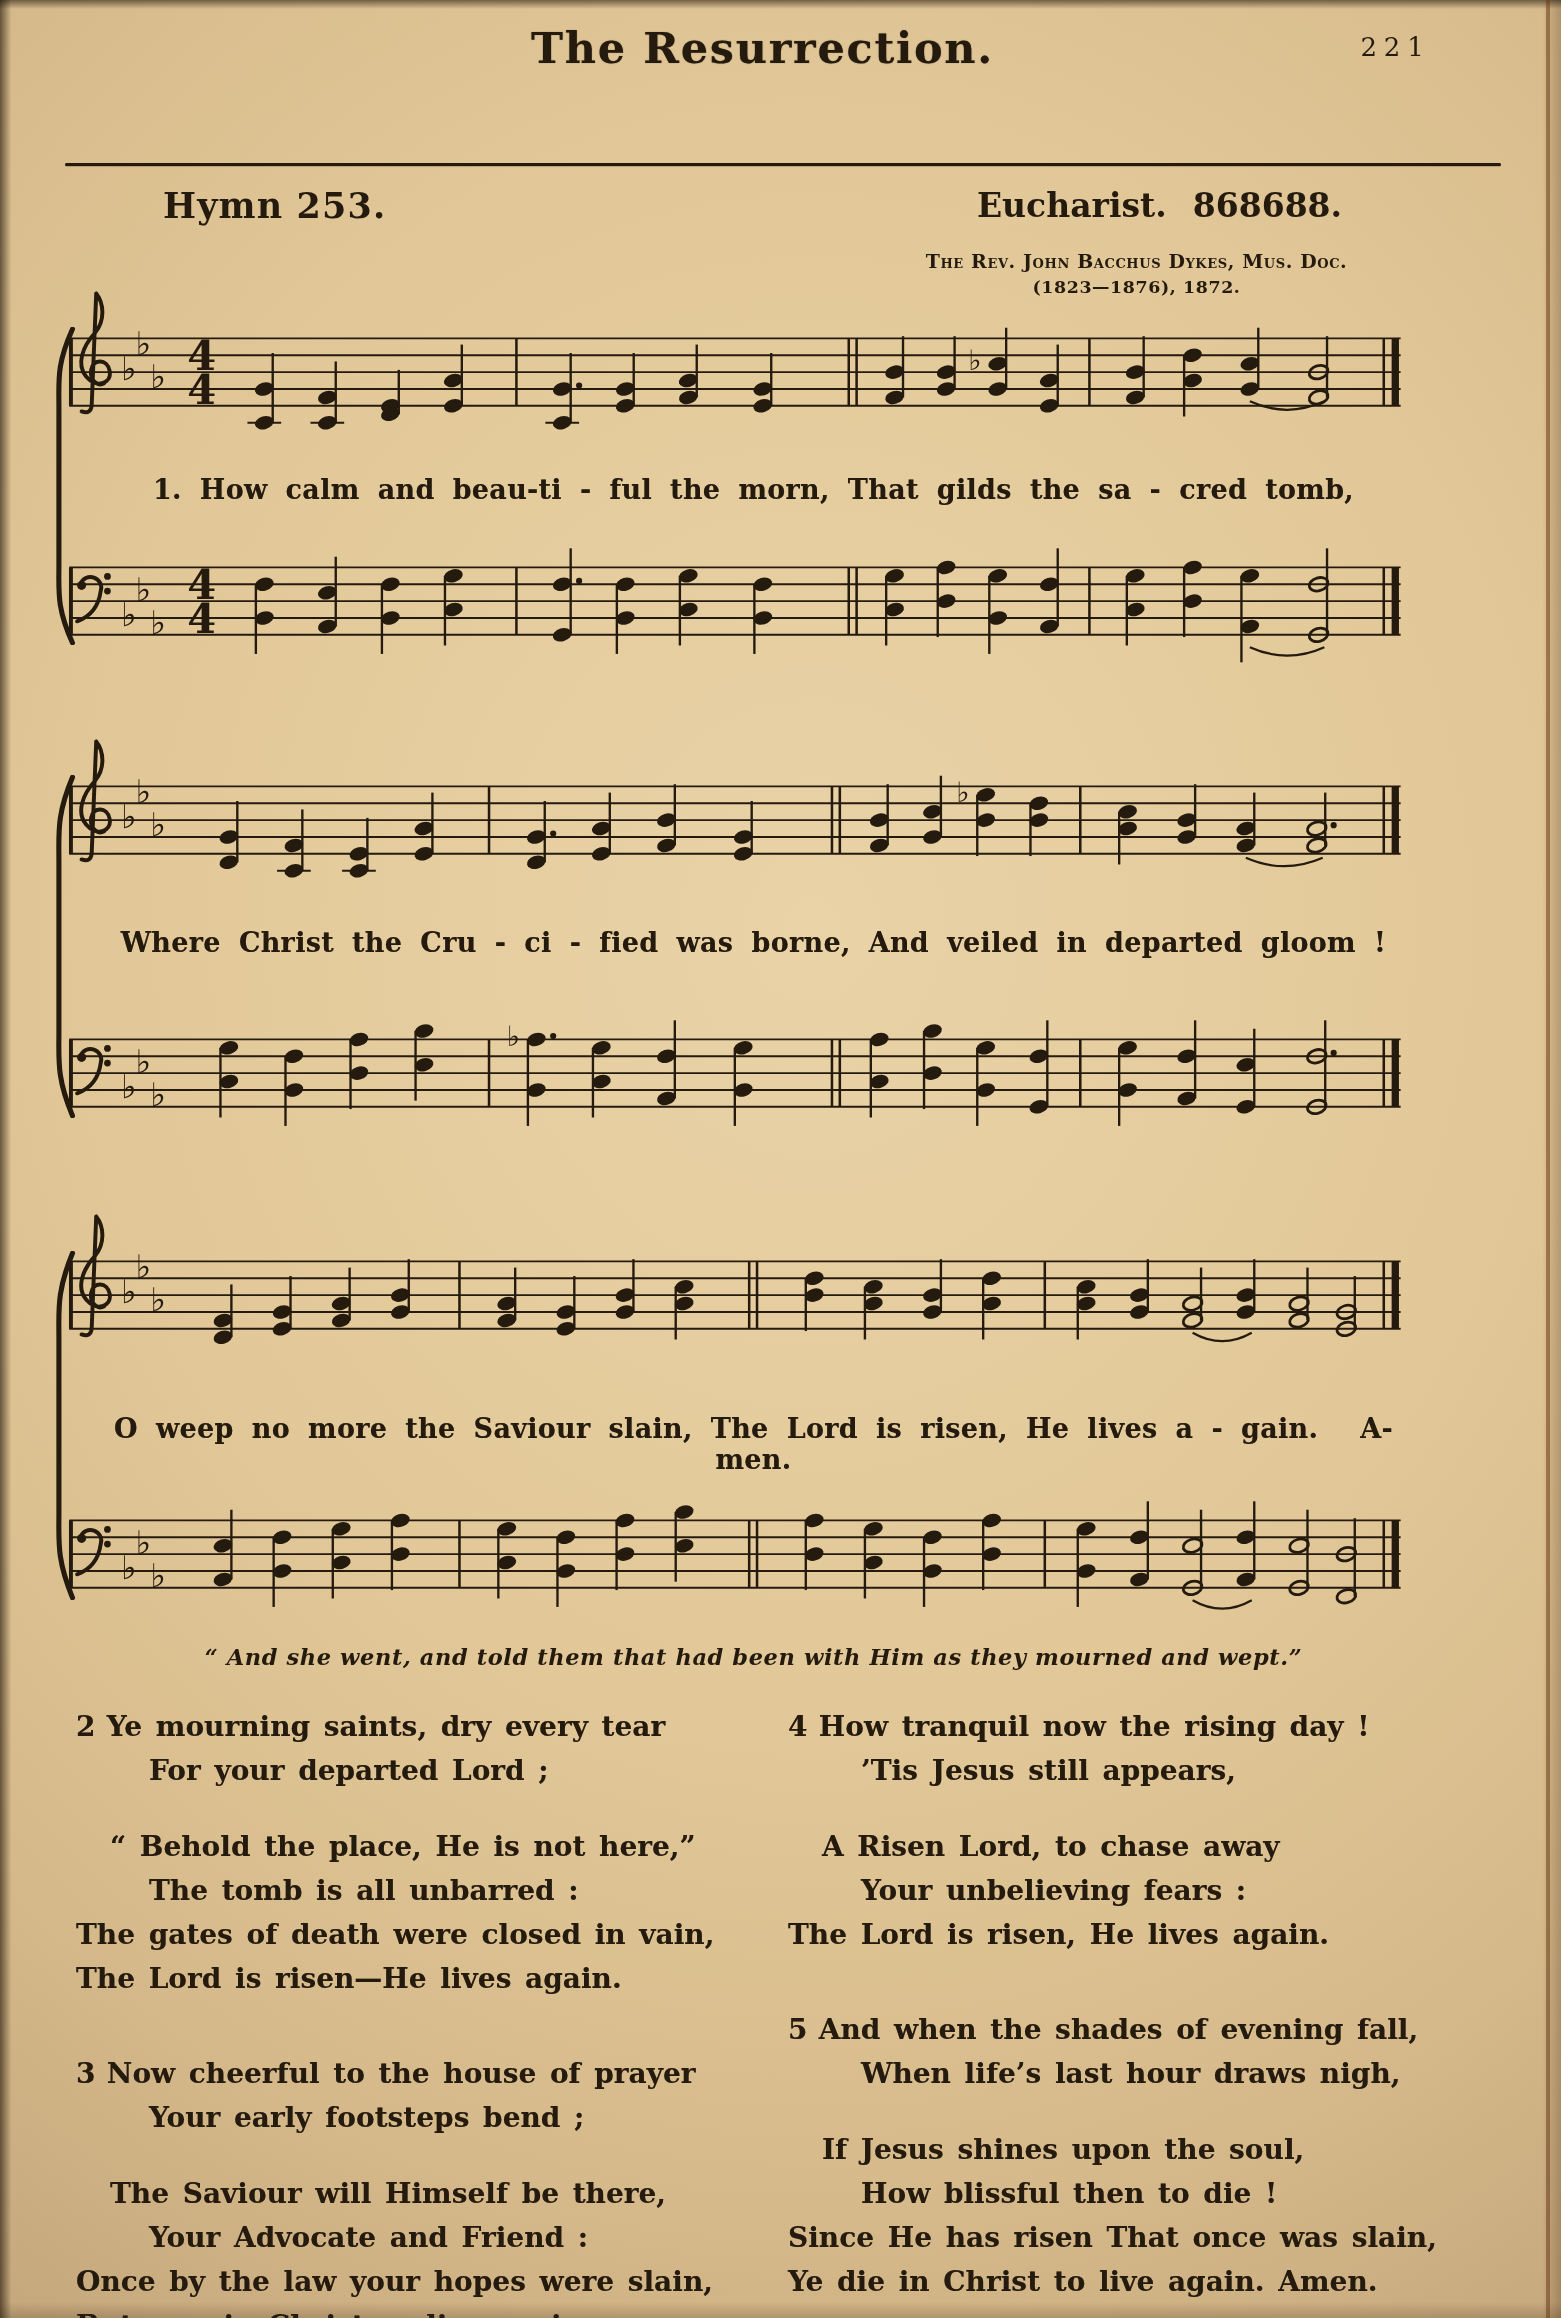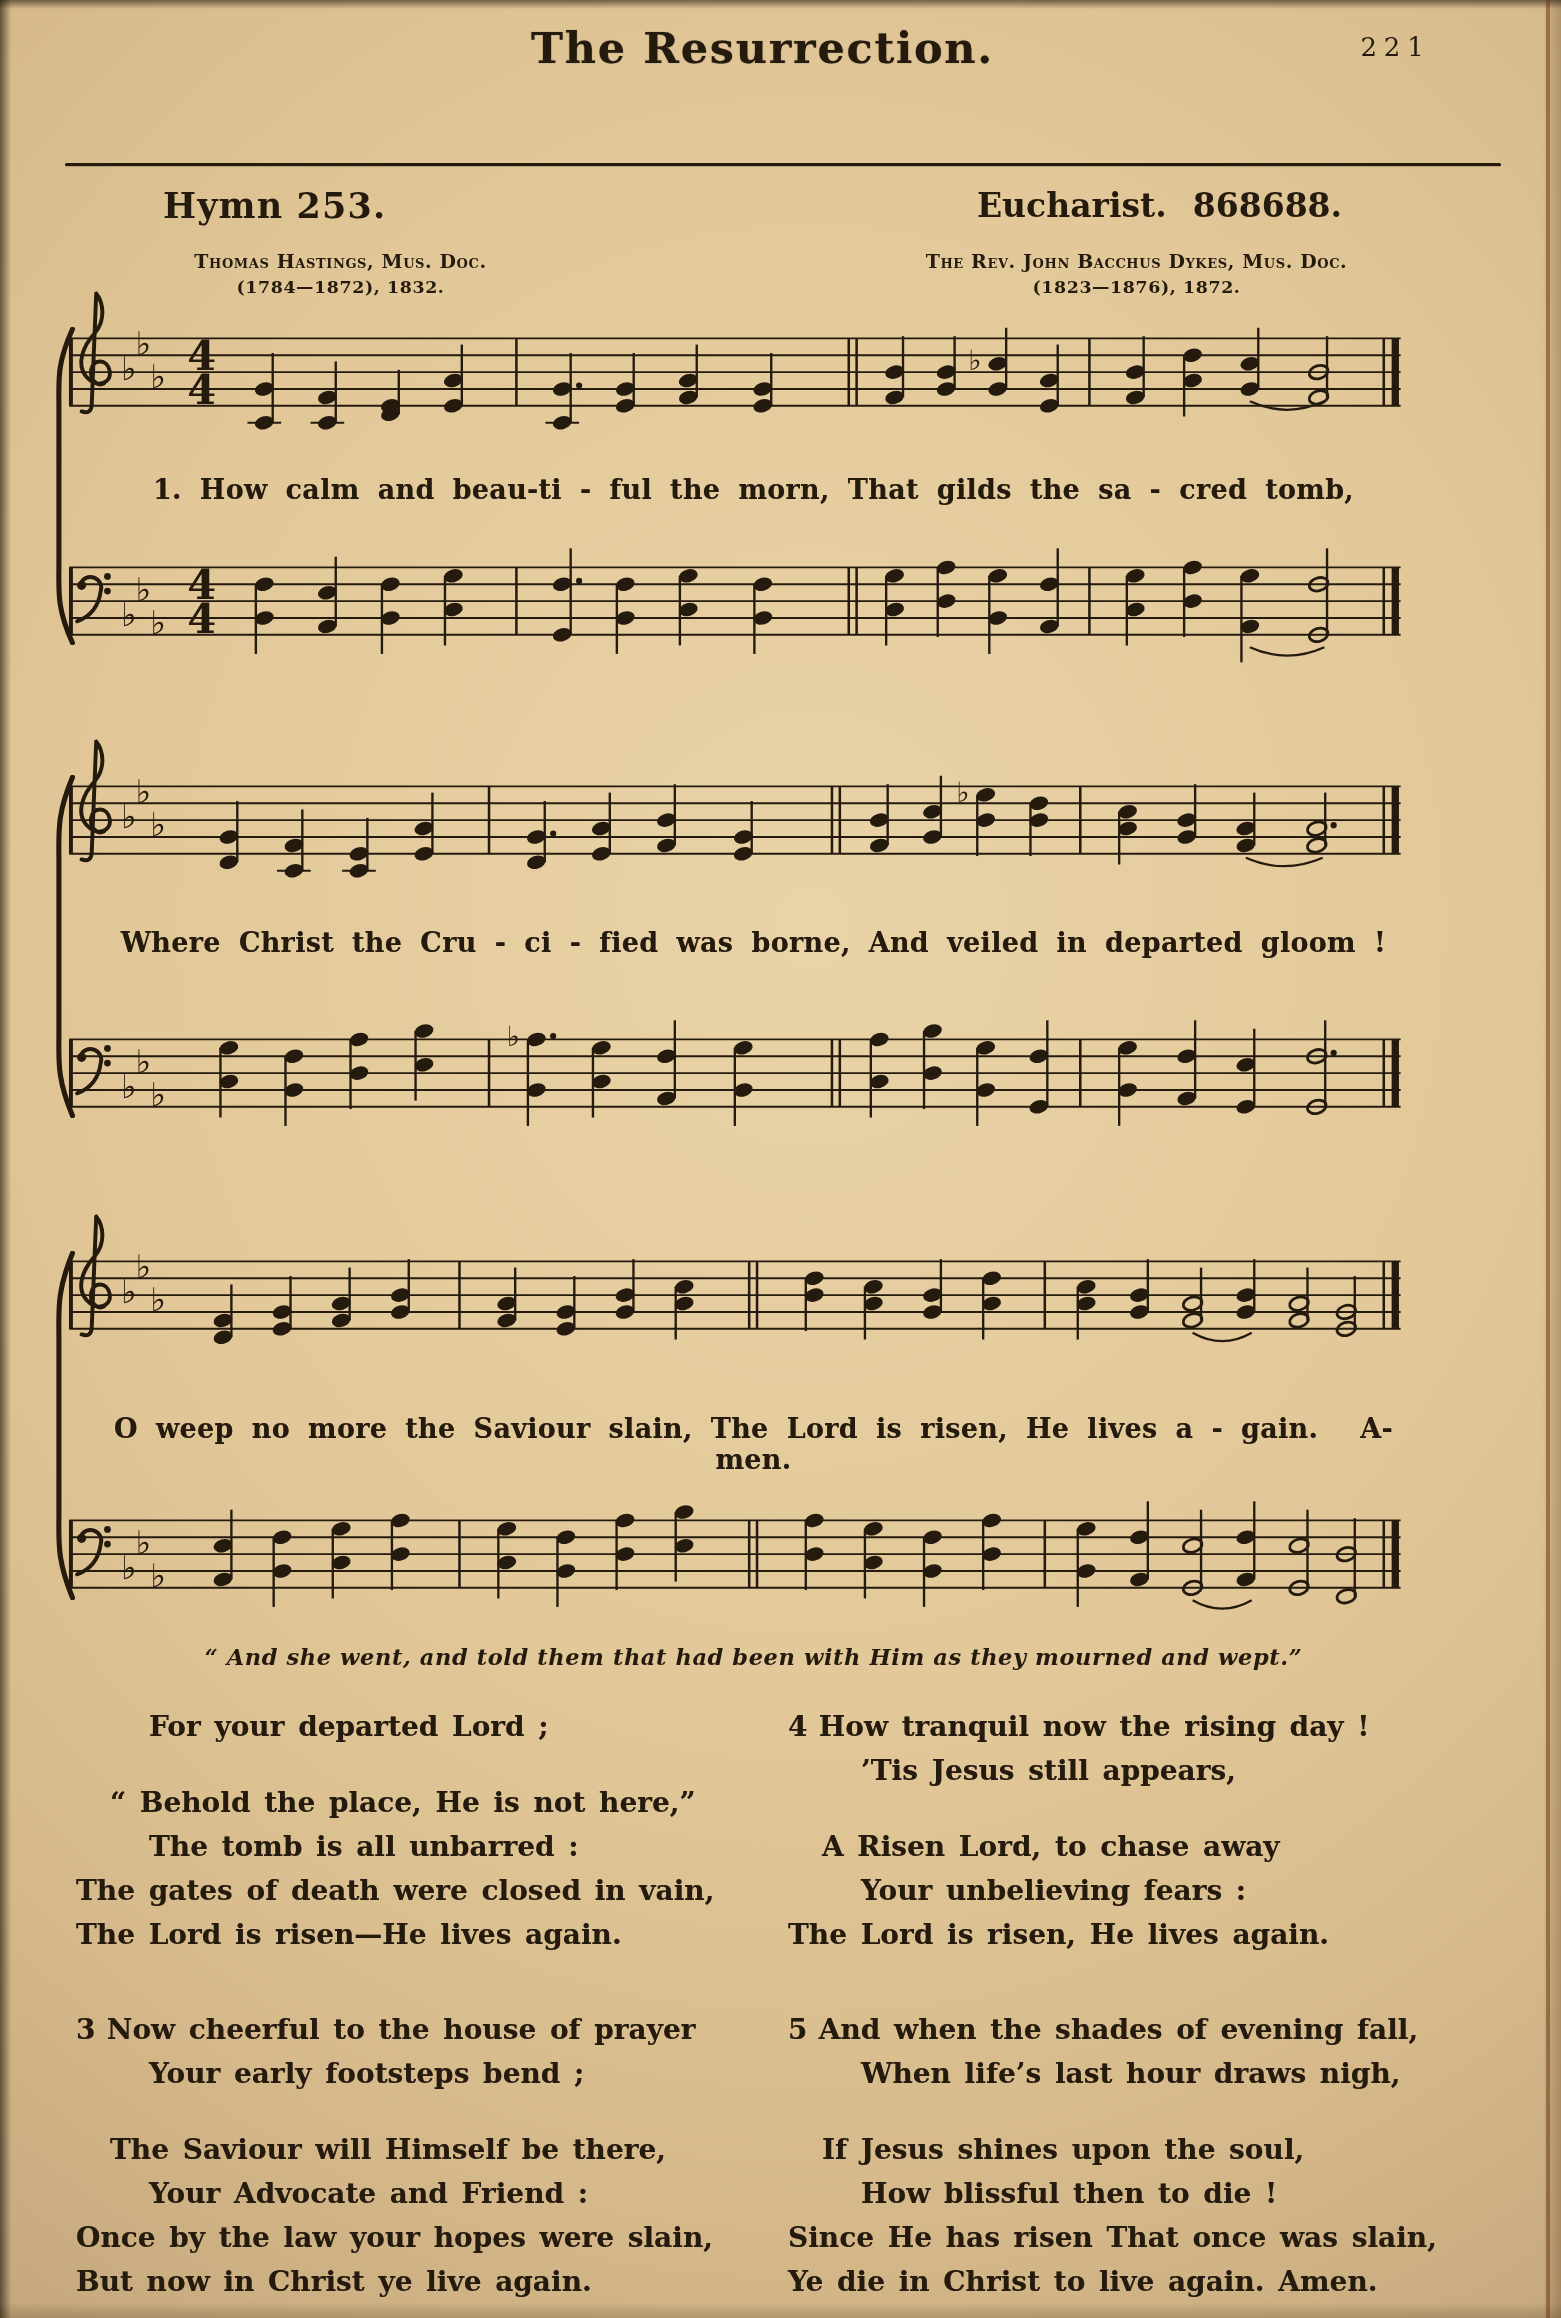--- a/index.html
+++ b/index.html
@@ -83,24 +83,20 @@
 <div class="page">
   <div class="right-edge"></div>
 
   <div class="txt header-title">The Resurrection.</div>
   <div class="txt page-number">221</div>
   <div class="rule"></div>
 
   <div class="txt hymn-number">Hymn 253.</div>
   <div class="txt tune-line"><span>Eucharist.</span><span class="meter">868688.</span></div>
 
-  <div class="txt credit credit-left">
-    <span>Thomas Hastings, Mus. Doc.</span>
-    <span class="c2">(1784—1872), 1832.</span>
-  </div>
   <div class="txt credit credit-right">
     <span>The Rev. John Bacchus Dykes, Mus. Doc.</span>
     <span class="c2">(1823—1876), 1872.</span>
   </div>
 
   <div id="music-root">
       <div class="staff" style="top: 271px;">
         <svg width="1339" height="191" viewBox="0 0 2380 340">
           <line x1="4" y1="120" x2="2374" y2="120" stroke="#241a0e" stroke-width="3.4"></line>
           <line x1="4" y1="150" x2="2374" y2="150" stroke="#241a0e" stroke-width="3.4"></line>
@@ -782,20 +778,21 @@
     </div>
 
   <div class="lyric" style="top:474px">1. How calm and beau-ti - ful   the morn, That gilds the  sa - cred  tomb,</div>
   <div class="lyric" style="top:927px">Where Christ the Cru - ci  -  fied  was borne,  And veiled in   departed gloom !</div>
   <div class="lyric" style="top:1413px"><span>O weep no more the Saviour slain, The Lord is risen, He lives  a - gain.</span><span class="amen">A-men.</span></div>
 
   <div class="quote">“ And she went, and told them that had been with Him as they mourned and wept.”</div>
 
   <div class="vcol vcol-left" id="verses-left">
       <div class="verse">
+        <div class="verse-line"><span class="vnum">2</span>Ye mourning saints, dry every tear</div>
         <div class="verse-line ind2">For your departed Lord ;</div>
         <div class="verse-line ind1">“ Behold the place, He is not here,”</div>
         <div class="verse-line ind2">The tomb is all unbarred :</div>
         <div class="verse-line">The gates of death were closed in vain,</div>
         <div class="verse-line">The Lord is risen—He lives again.</div>
       </div>
       <div class="verse">
         <div class="verse-line"><span class="vnum">3</span>Now cheerful to the house of prayer</div>
         <div class="verse-line ind2">Your early footsteps bend ;</div>
         <div class="verse-line ind1">The Saviour will Himself be there,</div>

